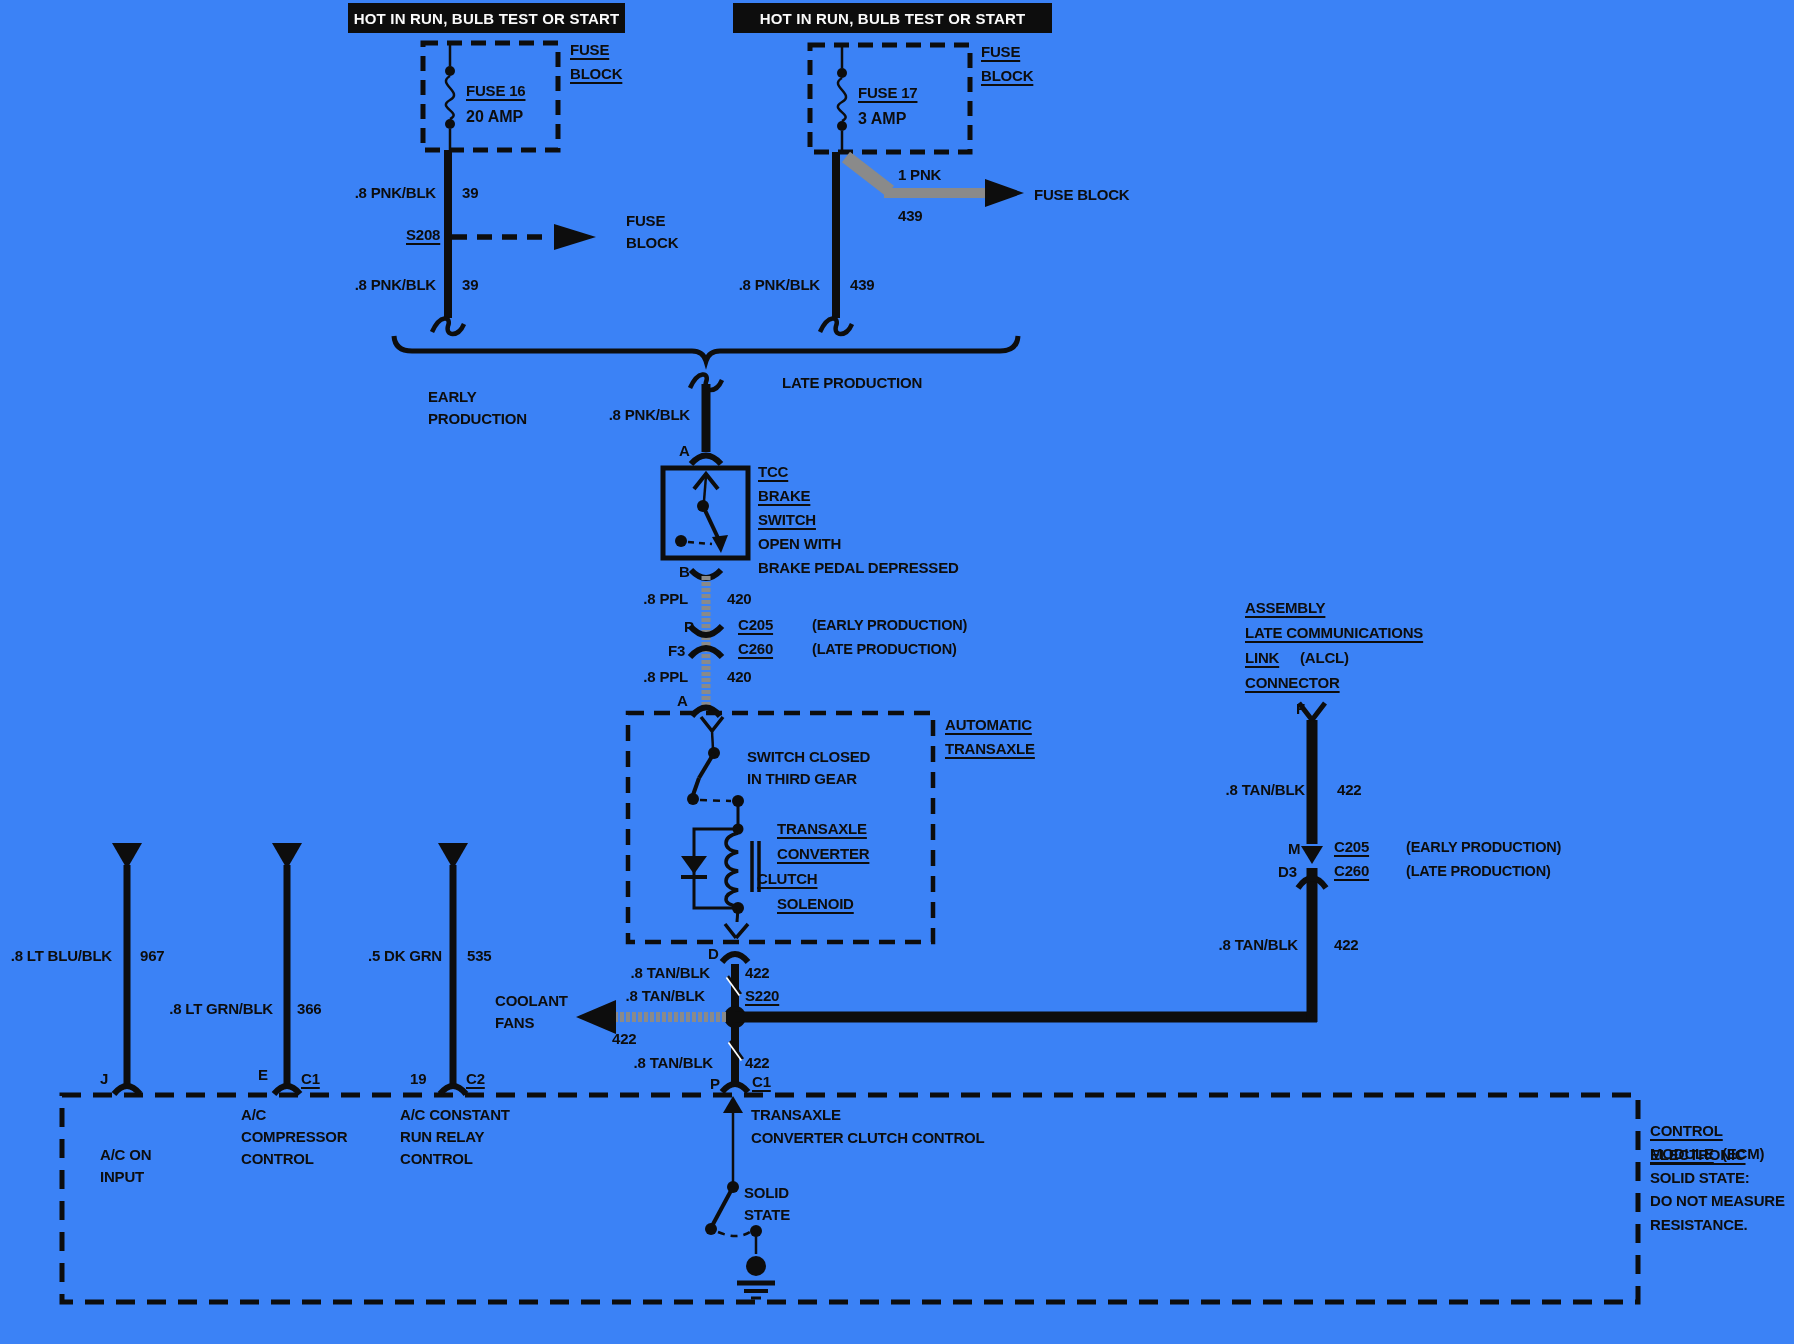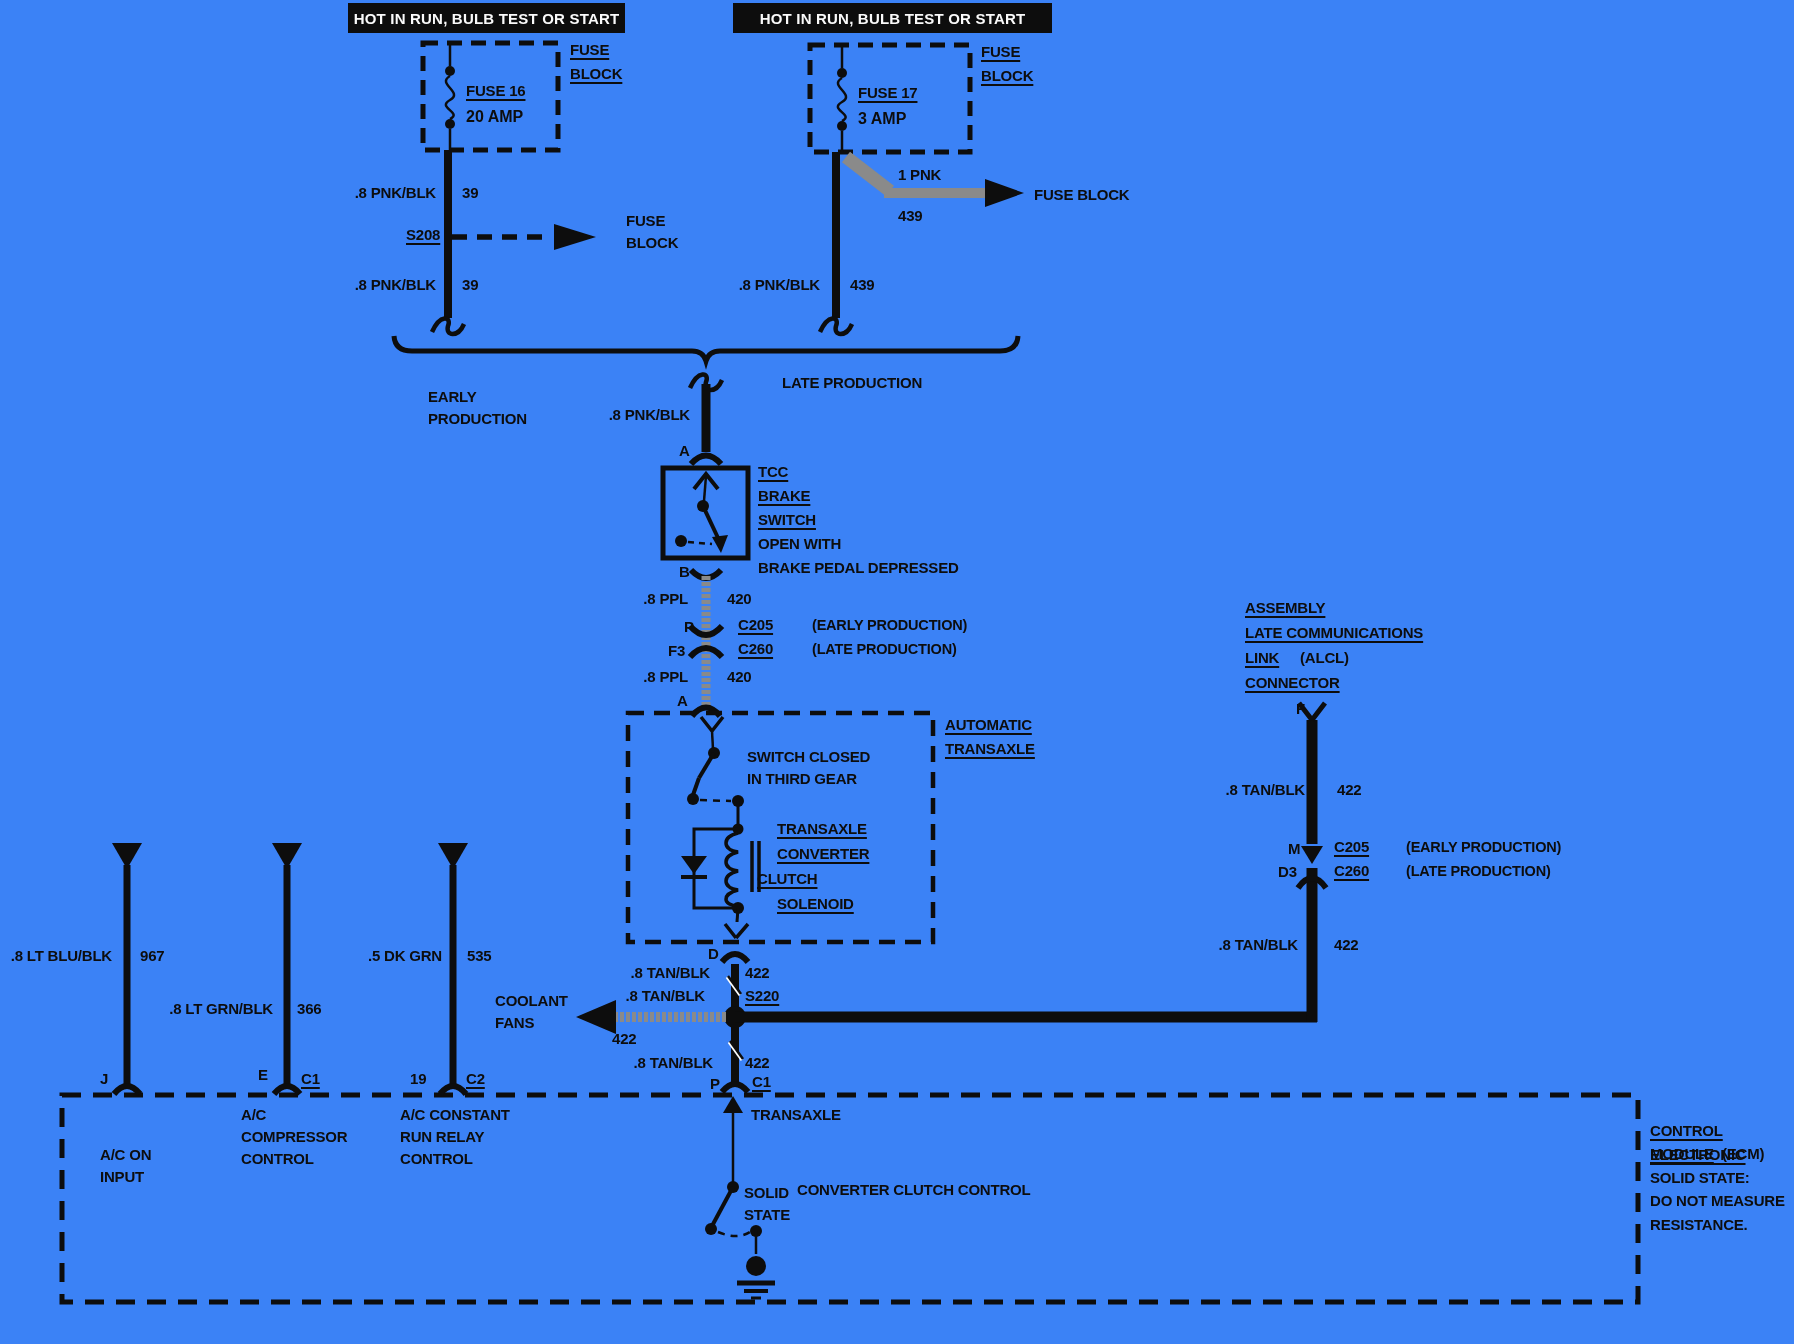--- a/index.html
+++ b/index.html
@@ -248,21 +248,21 @@
   <span class="t" style="left:100px; top:1068px;">J</span>
   <span class="t" style="left:258px; top:1064px;">E</span>
   <span class="t u" style="left:301px; top:1068px;">C1</span>
   <span class="t" style="left:410px; top:1068px;">19</span>
   <span class="t u" style="left:466px; top:1068px;">C2</span>
 
   <span class="t wrap" style="left:100px; top:1104px; width:75px;margin-top:40px;">A/C ON INPUT</span>
   <span class="t wrap" style="left:241px; top:1104px; width:112px;">A/C COMPRESSOR CONTROL</span>
   <span class="t wrap" style="left:400px; top:1104px; width:112px;">A/C CONSTANT RUN RELAY CONTROL</span>
   <span class="t" style="left:751px; top:1104px;">TRANSAXLE</span>
-  <span class="t" style="left:751px; top:1179px;margin-left:46px;">CONVERTER CLUTCH CONTROL</span>
+  <span class="t" style="left:751px; top:1127px;">CONVERTER CLUTCH CONTROL</span>
   <span class="t wrap" style="left:744px; top:1182px; width:64px;">SOLID STATE</span>
 
   <span class="t u" style="left:1650px; top:1096px;margin-top:48px;">ELECTRONIC</span>
   <span class="t u" style="left:1650px; top:1120px;">CONTROL</span>
   <span class="t u" style="left:1650px; top:1143px;">MODULE</span>
   <span class="t" style="left:1722px; top:1143px;">(ECM)</span>
   <span class="t" style="left:1650px; top:1167px;">SOLID STATE:</span>
   <span class="t" style="left:1650px; top:1190px;">DO NOT MEASURE</span>
   <span class="t" style="left:1650px; top:1214px;">RESISTANCE.</span>
 

